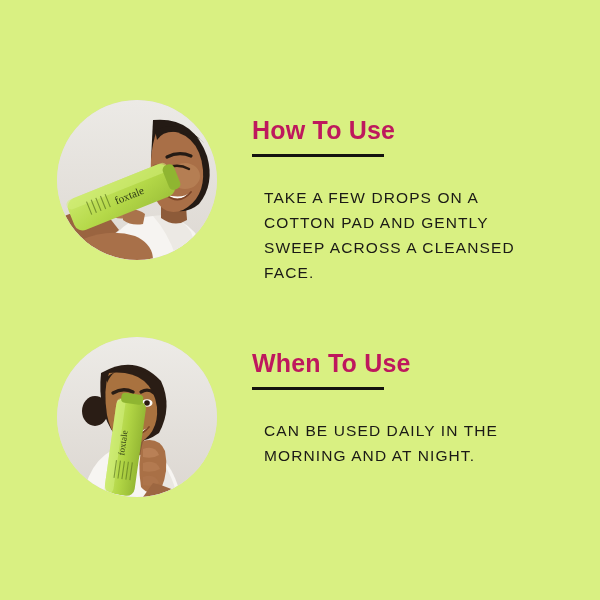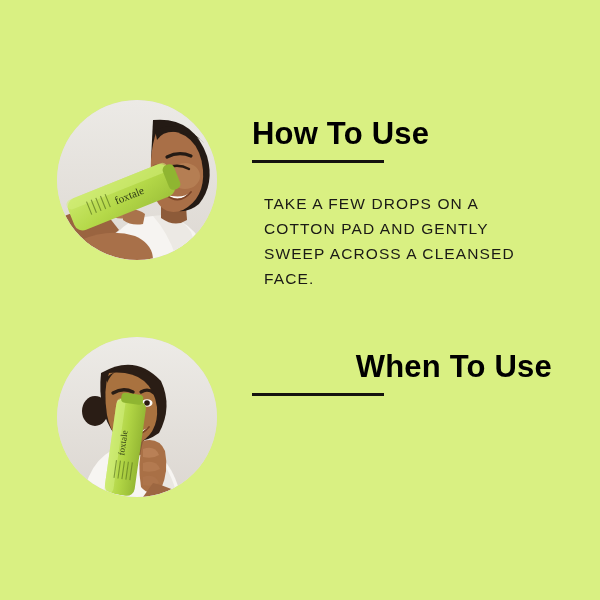--- a/index.html
+++ b/index.html
@@ -41,26 +41,26 @@
   }
   .photo-svg { display: block; width: 160px; height: 160px; }
 
   .text-col {
     position: absolute;
     left: 252px;
     top: 0;
     width: 300px;
   }
   .section-1 .text-col { top: 17px; }
-  .section-2 .text-col { top: 13px; text-align: right; }
+  .section-2 .text-col { top: 13px; }
 
   .heading {
-    font-size: 31px;
+    font-size: 25px;
     font-weight: bold;
-    color: #000000;
+    color: #be185d;
     letter-spacing: 0.2px;
     line-height: 1.1;
     margin: 0;
     padding: 0;
     white-space: nowrap;
   }
   .heading-rule {
     width: 132px;
     height: 3px;
     background: #14130f;
@@ -224,16 +224,17 @@
           <path d="M86 140 Q98 136 102 146 Q95 150 86 148 Z" fill="#ad744b"></path>
 
           <path d="M96 146 Q116 150 124 160 L86 160 Z" fill="#9d6741"></path>
         </g>
       </svg>
     </div>
 
     <div class="text-col">
       <h2 class="heading">When To Use</h2>
       <div class="heading-rule"></div>
+      <p class="body-text">CAN BE USED DAILY IN THE MORNING AND AT NIGHT.</p>
     </div>
   </div>
 
 </div>
 
 </body></html>

